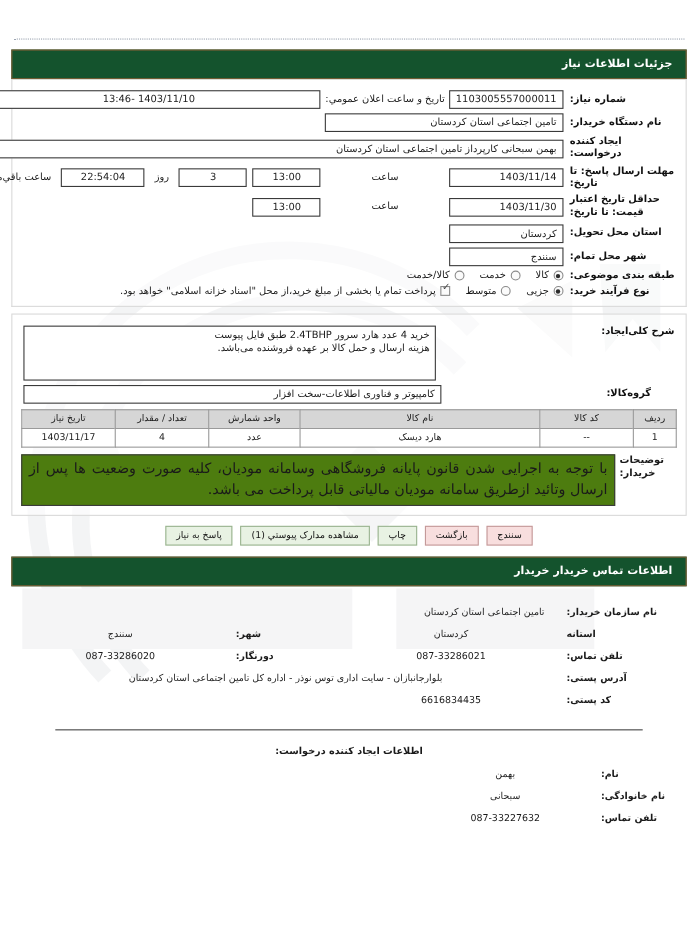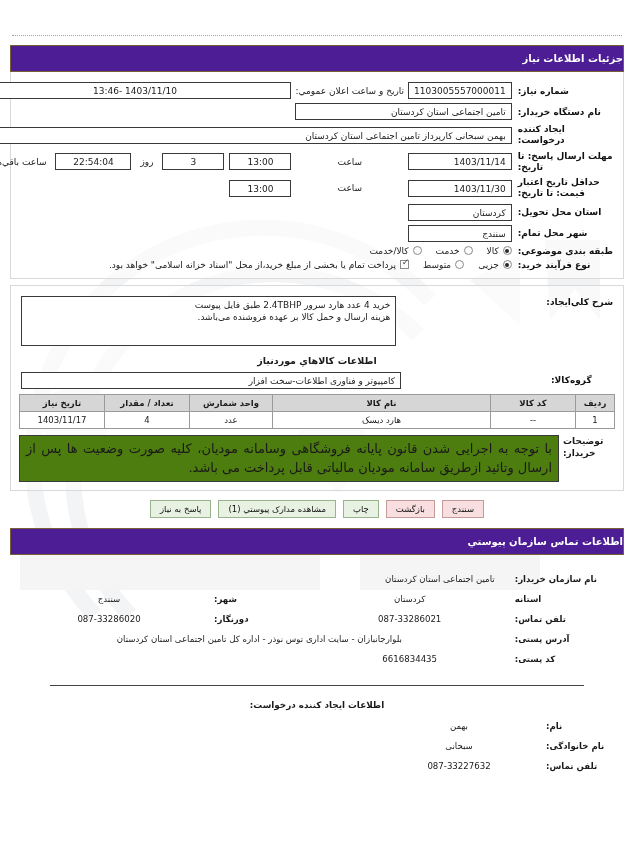--- a/index.html
+++ b/index.html
@@ -31,25 +31,25 @@
   }
   .content{position:relative;z-index:2;}
 
   .top-rule{
     border-top:1px dotted #9aa3b0;
     margin:35px 2px 9px 2px;
     height:0;
   }
 
   .bar{
-    background:#4c1d95;
+    background:#14532d;
     color:#ffffff;
     font-weight:bold;
     font-size:10px;
-    padding:7px 0 7px 12px;
+    padding:7px 12px 7px 12px;
     text-align:right;
     border:1px solid #7a5e35;
     box-sizing:border-box;
   }
 
   .panel{
     border:1px solid #d9d9d9;
     border-top:none;
     background:rgba(255,255,255,0.55);
     box-sizing:border-box;
@@ -126,21 +126,21 @@
     font-weight:bold;font-size:9.5px;text-align:center;margin:7px 0 4px 0;
   }
 
   table.grid{
     border-collapse:collapse;width:100%;margin-top:3px;
     font-size:8.5px;
   }
   table.grid th{
     background:#d6d6d6;
     border:1px solid #9a9a9a;
-    font-weight:bold;
+    font-weight:normal;
     padding:3px 2px;
     text-align:center;
     color:#1b1b1b;
   }
   table.grid td{
     border:1px solid #9a9a9a;
     background:#ffffff;
     padding:3px 2px;
     text-align:center;
   }
@@ -313,21 +313,20 @@
           <td>
             <div class="box tall">
               <div>خرید 4 عدد هارد سرور 2.4TBHP طبق فایل پیوست</div>
               <div>هزینه ارسال و حمل کالا بر عهده فروشنده می‌باشد.</div>
             </div>
           </td>
         </tr>
       </tbody>
         </table>
 
-      <div class="section-title">اطلاعات کالاهاي موردنیاز</div>
 
       <table class="fields">
         <tbody>
             <tr>
           <td class="lbl" style="width:62px">گروه‌کالا:</td>
           <td style="width:140px"></td>
           <td>
                 <div class="box">کامپیوتر و فناوری اطلاعات-سخت افزار</div>
               </td>
         </tr>
@@ -367,21 +366,21 @@
     </div>
 
     <div class="btnrow">
       <div class="btn pink">سنندج</div>
       <div class="btn pink">بازگشت</div>
       <div class="btn green">چاپ</div>
       <div class="btn green">مشاهده مدارک پیوستي (1)</div>
       <div class="btn green">پاسخ به نیاز</div>
     </div>
 
-    <div class="bar">اطلاعات تماس سازمان پیوستي</div>
+    <div class="bar">اطلاعات تماس خریدار خریدار</div>
 
     <table class="ci-table">
       <tbody>
           <tr>
         <td class="ci-lbl">نام سازمان خریدار:</td>
         <td class="ci-val" colspan="3" style="text-align:right">تامین اجتماعی استان کردستان</td>
       </tr>
       <tr>
         <td class="ci-lbl">استانه</td>
         <td style="width:150px;text-align:center">کردستان</td>

